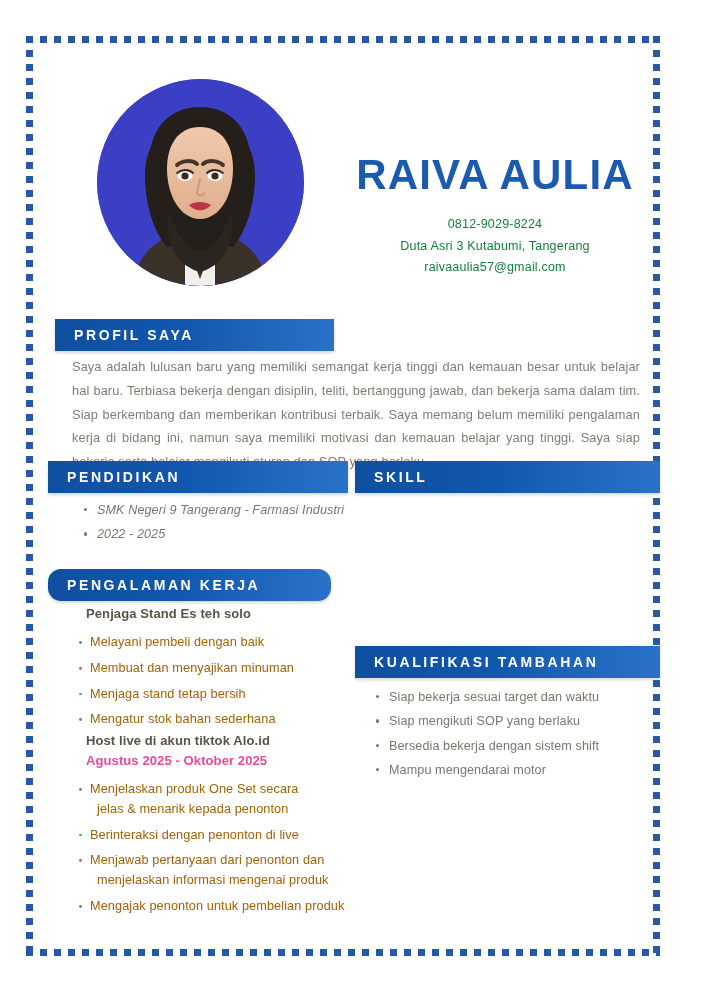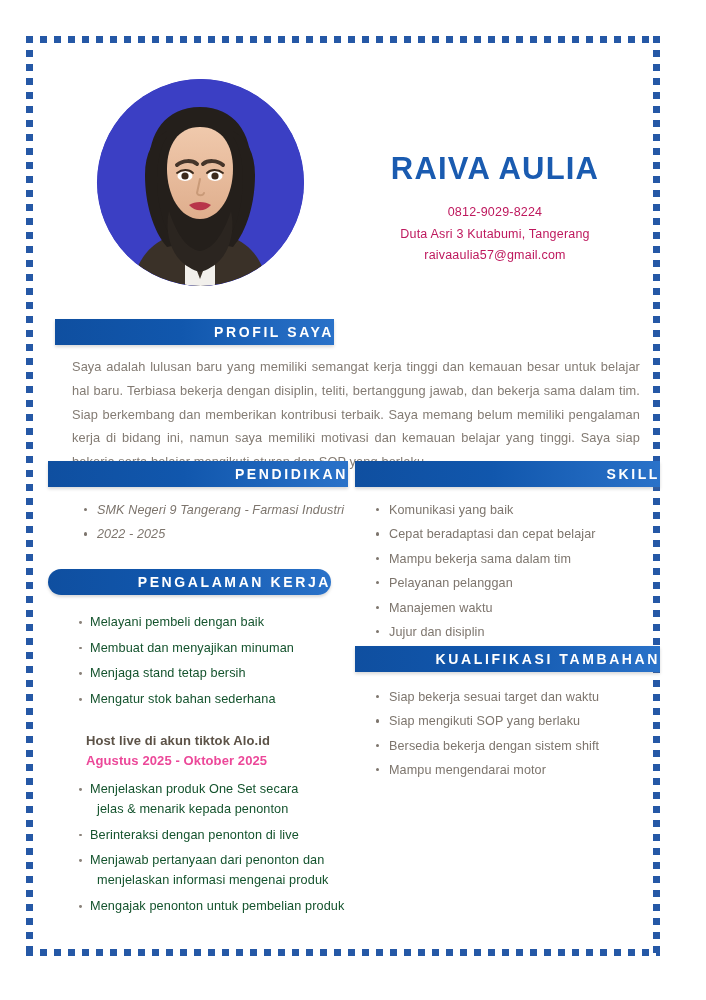--- a/index.html
+++ b/index.html
@@ -71,48 +71,47 @@
 
   
   .name-block {
     position: absolute;
     left: 330px;
     top: 152px;
     width: 330px;
     text-align: center;
   }
   .name {
-    font-size: 31px;
+    font-size: 42px;
     font-weight: bold;
     letter-spacing: 1.2px;
     color: #1a5bb0;
     line-height: 1.1;
     margin: 0;
     white-space: nowrap;
     text-align: center;
   }
   .contact-lines {
     margin-top: 16px;
   }
   .contact-line {
     font-size: 12.5px;
-    color: #be185d;
+    color: #15803d;
     line-height: 1.72;
     letter-spacing: 0.2px;
   }
 
   
   .bar {
     position: absolute;
-    height: 26px;
+    height: 32px;
     background: linear-gradient(to right, #0f4fa0 0%, #1157ad 45%, #2a72c9 100%);
     display: flex;
     align-items: center;
     box-shadow: 0 2px 3px rgba(120,120,120,0.28);
-    justify-content: flex-end;
   }
   .bar-label {
     color: #ffffff;
     font-size: 14px;
     font-weight: bold;
     letter-spacing: 2.6px;
     padding-left: 19px;
     white-space: nowrap;
   }
 
@@ -218,21 +217,21 @@
   ul.exp-list {
     list-style: none;
     margin: 9px 0 0 0;
     padding: 0;
   }
   ul.exp-list > li {
     position: relative;
     padding-left: 12px;
     font-size: 12.7px;
     line-height: 1.55;
-    color: #14532d;
+    color: #a16207;
     margin-bottom: 6px;
     letter-spacing: 0.1px;
   }
   ul.exp-list > li::before {
     content: "";
     position: absolute;
     left: 1px;
     top: 8px;
     width: 2.8px;
     height: 2.8px;
@@ -325,34 +324,27 @@
     <span class="bar-label">PENDIDIKAN</span>
   </div>
   <ul class="blist edu-list">
     <li>SMK Negeri 9 Tangerang - Farmasi Industri</li>
     <li>2022 - 2025</li>
   </ul>
 
   <div class="bar bar-skill">
     <span class="bar-label">SKILL</span>
   </div>
-  <ul class="blist skill-list">
-    <li>Komunikasi yang baik</li>
-    <li>Cepat beradaptasi dan cepat belajar</li>
-    <li>Mampu bekerja sama dalam tim</li>
-    <li>Pelayanan pelanggan</li>
-    <li>Manajemen waktu</li>
-    <li>Jujur dan disiplin</li>
-  </ul>
 
   <div class="bar bar-peng">
     <span class="bar-label">PENGALAMAN KERJA</span>
   </div>
 
   <div class="exp exp-1">
+    <div class="exp-title">Penjaga Stand Es teh solo</div>
     <ul class="exp-list">
       <li>
         <span>Melayani pembeli dengan baik</span>
       </li>
       <li>
         <span>Membuat dan menyajikan minuman</span>
       </li>
       <li>
         <span>Menjaga stand tetap bersih</span>
       </li>

